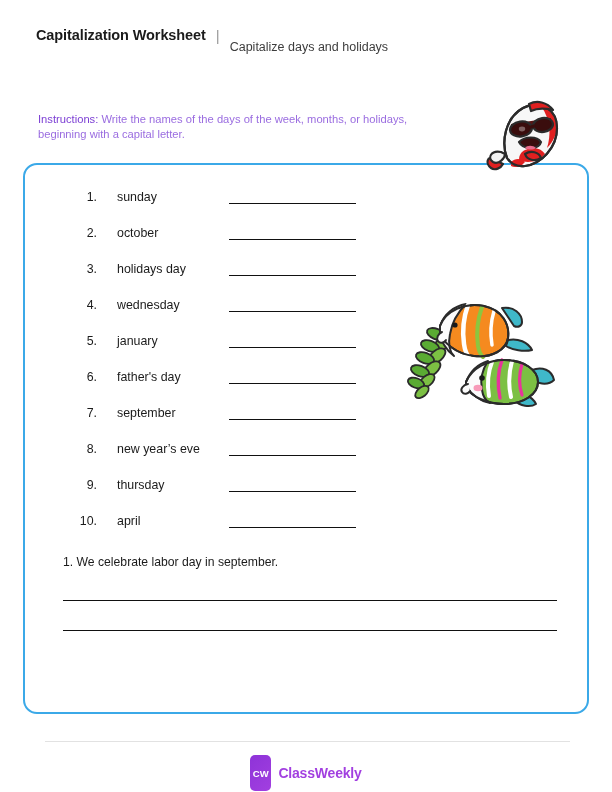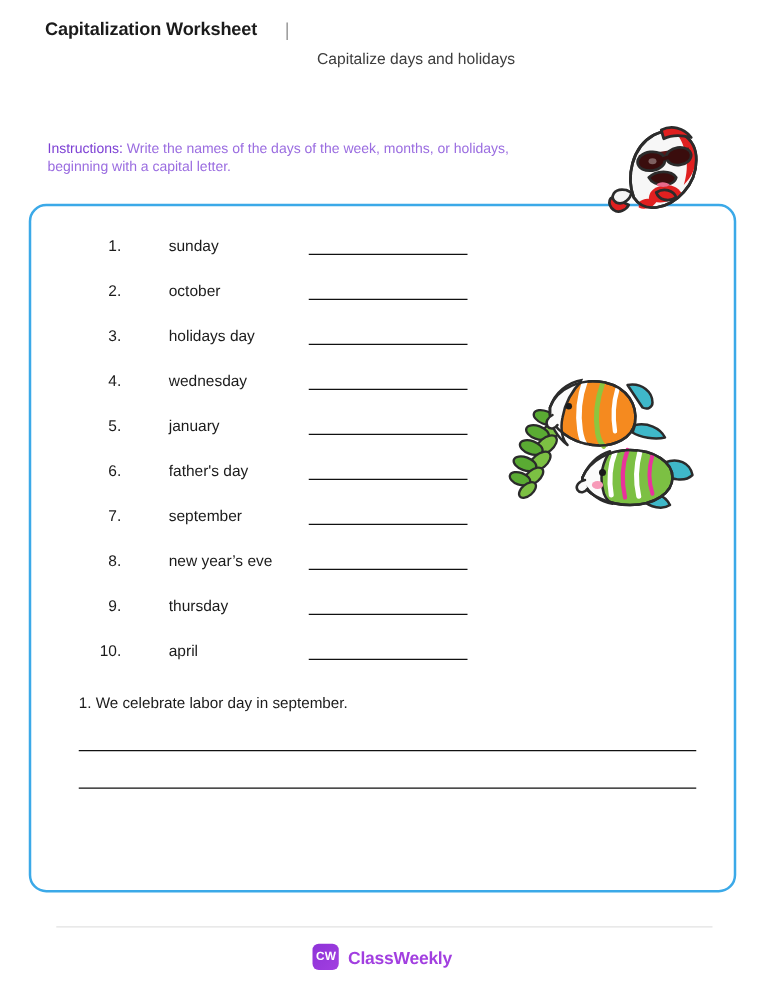--- a/index.html
+++ b/index.html
@@ -22,22 +22,22 @@
 
   
   .header {
     position: absolute;
     left: 36px;
     top: 16px;
     width: 540px;
   }
   .title-line {
     display: flex;
-    align-items: flex-start;
-    gap: 16px;
+    align-items: center;
+    gap: 4px;
     white-space: nowrap;
   }
   .title-main {
     font-size: 14.5px;
     font-weight: bold;
     color: #1b1b1b;
     letter-spacing: -0.1px;
   }
   .title-sep {
     font-size: 15px;
@@ -103,21 +103,21 @@
     padding-left: 42px;
   }
   .item-num {
     width: 30px;
     text-align: right;
     font-size: 12.4px;
     color: #1b1b1b;
     flex: none;
   }
   .item-word {
-    margin-left: 38px;
+    margin-left: 20px;
     width: 112px;
     font-size: 12.4px;
     color: #1b1b1b;
     flex: none;
     white-space: nowrap;
   }
   .item-line {
     width: 127px;
     border-bottom: 1.6px solid #111111;
     flex: none;
@@ -164,21 +164,21 @@
     justify-content: center;
     gap: 26px;
   }
   .brand {
     display: flex;
     align-items: center;
     gap: 7px;
   }
   .brand-badge {
     width: 21px;
-    height: 21px;
+    height: 36px;
     border-radius: 5px;
     background: linear-gradient(135deg, #8e33d8 0%, #a23fe0 100%);
     color: #ffffff;
     font-size: 9.5px;
     font-weight: bold;
     display: flex;
     align-items: center;
     justify-content: center;
     letter-spacing: 0.2px;
   }

